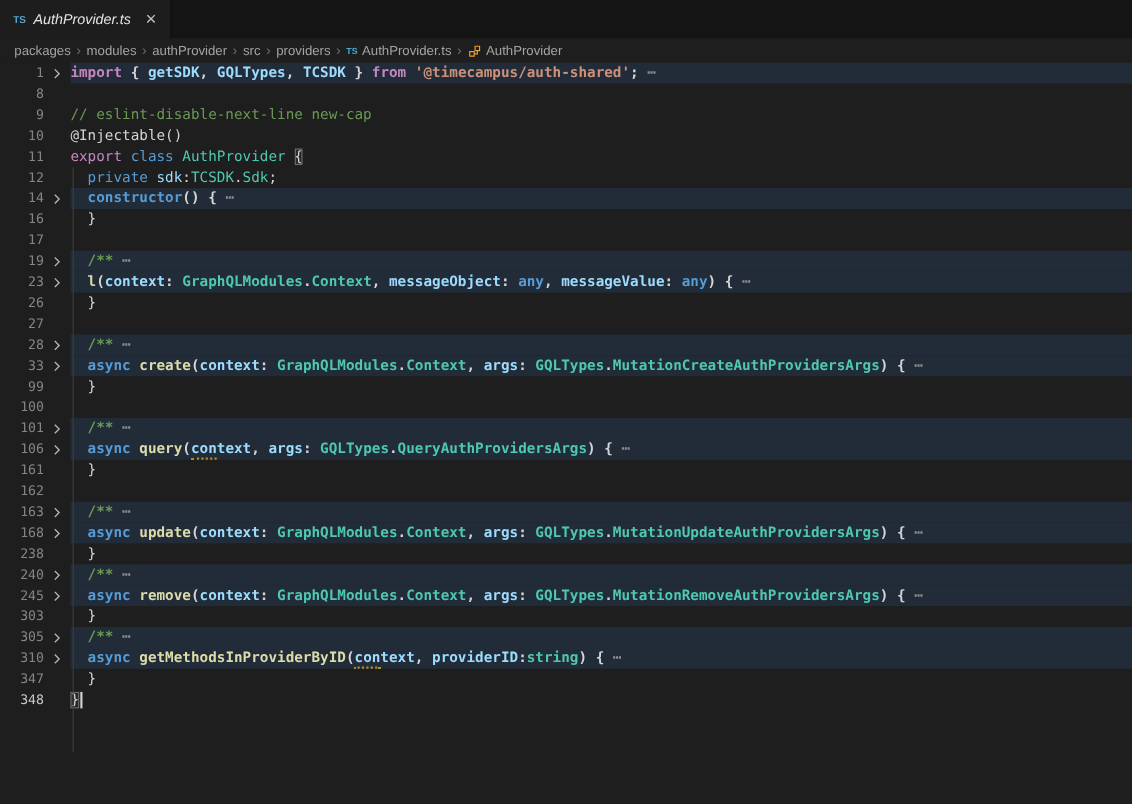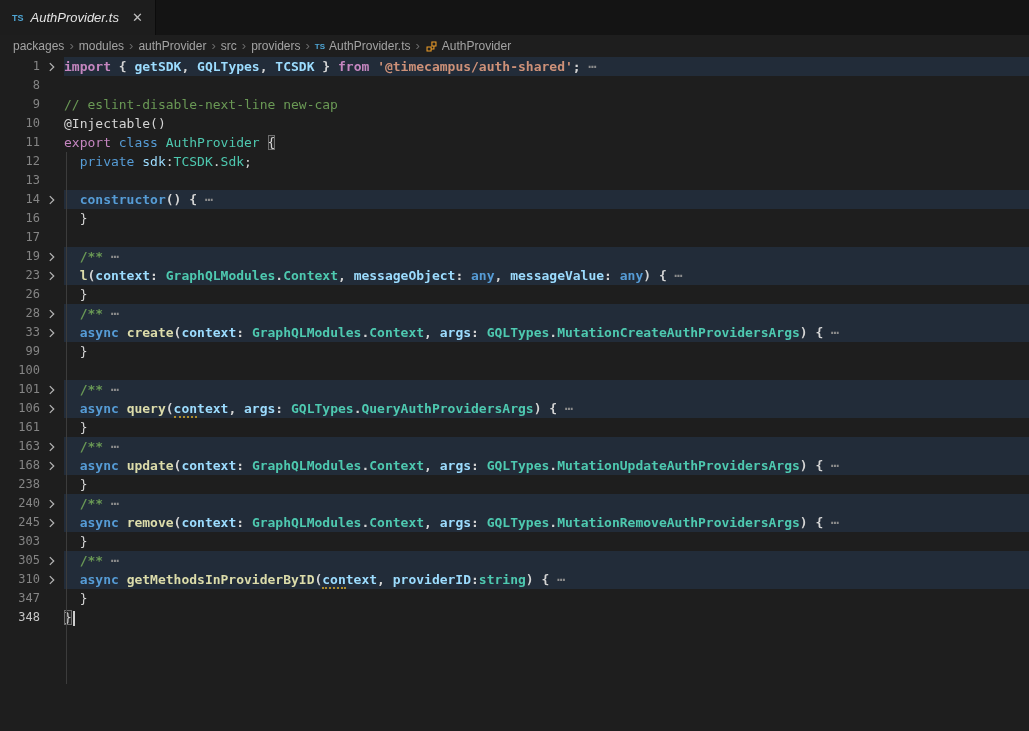--- a/index.html
+++ b/index.html
@@ -120,25 +120,20 @@
         <div class="row">
           <span class="lnum">11</span>
           <span class="chev"></span>
           <span class="codeln"><span style="color: rgb(197, 134, 192);">export</span><span style="color: rgb(212, 212, 212);"> </span><span style="color: rgb(86, 156, 214);">class</span><span style="color: rgb(212, 212, 212);"> </span><span style="color: rgb(78, 201, 176);">AuthProvider</span><span style="color: rgb(212, 212, 212);"> </span><span class="box" style="color: rgb(212, 212, 212);">{</span></span>
         </div>
         <div class="row">
           <span class="lnum">12</span>
           <span class="chev"></span>
           <span class="codeln"><span style="color: rgb(212, 212, 212);">  </span><span style="color: rgb(86, 156, 214);">private</span><span style="color: rgb(212, 212, 212);"> </span><span style="color: rgb(156, 220, 254);">sdk</span><span style="color: rgb(212, 212, 212);">:</span><span style="color: rgb(78, 201, 176);">TCSDK</span><span style="color: rgb(212, 212, 212);">.</span><span style="color: rgb(78, 201, 176);">Sdk</span><span style="color: rgb(212, 212, 212);">;</span></span>
         </div>
-        <div class="row">
-          <span class="lnum">13</span>
-          <span class="chev"></span>
-          <span class="codeln"></span>
-        </div>
         <div class="row folded">
           <span class="lnum">14</span>
           <span class="chev">
             <svg width="14" height="14" viewBox="0 0 16 16">
               <path fill="none" stroke="#b5b5b5" stroke-width="1.4" d="M5.5 3.5l4.5 4.5-4.5 4.5"></path>
             </svg>
           </span>
           <span class="codeln"><span style="color: rgb(212, 212, 212);">  </span><span style="color: rgb(86, 156, 214);">constructor</span><span style="color: rgb(212, 212, 212);">() { </span><span style="color: rgb(140, 140, 140);">⋯</span></span>
         </div>
         <div class="row">
@@ -167,20 +162,25 @@
               <path fill="none" stroke="#b5b5b5" stroke-width="1.4" d="M5.5 3.5l4.5 4.5-4.5 4.5"></path>
             </svg>
           </span>
           <span class="codeln"><span style="color: rgb(212, 212, 212);">  </span><span style="color: rgb(220, 220, 170);">l</span><span style="color: rgb(212, 212, 212);">(</span><span style="color: rgb(156, 220, 254);">context</span><span style="color: rgb(212, 212, 212);">: </span><span style="color: rgb(78, 201, 176);">GraphQLModules</span><span style="color: rgb(212, 212, 212);">.</span><span style="color: rgb(78, 201, 176);">Context</span><span style="color: rgb(212, 212, 212);">, </span><span style="color: rgb(156, 220, 254);">messageObject</span><span style="color: rgb(212, 212, 212);">: </span><span style="color: rgb(86, 156, 214);">any</span><span style="color: rgb(212, 212, 212);">, </span><span style="color: rgb(156, 220, 254);">messageValue</span><span style="color: rgb(212, 212, 212);">: </span><span style="color: rgb(86, 156, 214);">any</span><span style="color: rgb(212, 212, 212);">) { </span><span style="color: rgb(140, 140, 140);">⋯</span></span>
         </div>
         <div class="row">
           <span class="lnum">26</span>
           <span class="chev"></span>
           <span class="codeln"><span style="color: rgb(212, 212, 212);">  }</span></span>
         </div>
+        <div class="row">
+          <span class="lnum">27</span>
+          <span class="chev"></span>
+          <span class="codeln"></span>
+        </div>
         <div class="row folded">
           <span class="lnum">28</span>
           <span class="chev">
             <svg width="14" height="14" viewBox="0 0 16 16">
               <path fill="none" stroke="#b5b5b5" stroke-width="1.4" d="M5.5 3.5l4.5 4.5-4.5 4.5"></path>
             </svg>
           </span>
           <span class="codeln"><span style="color: rgb(212, 212, 212);">  </span><span style="color: rgb(106, 153, 85);">/** </span><span style="color: rgb(140, 140, 140);">⋯</span></span>
         </div>
         <div class="row folded">
@@ -217,20 +217,25 @@
             <svg width="14" height="14" viewBox="0 0 16 16">
               <path fill="none" stroke="#b5b5b5" stroke-width="1.4" d="M5.5 3.5l4.5 4.5-4.5 4.5"></path>
             </svg>
           </span>
           <span class="codeln"><span style="color: rgb(212, 212, 212);">  </span><span style="color: rgb(86, 156, 214);">async</span><span style="color: rgb(212, 212, 212);"> </span><span style="color: rgb(220, 220, 170);">query</span><span style="color: rgb(212, 212, 212);">(</span><span class="sq" style="color: rgb(156, 220, 254);">con</span><span style="color: rgb(156, 220, 254);">text</span><span style="color: rgb(212, 212, 212);">, </span><span style="color: rgb(156, 220, 254);">args</span><span style="color: rgb(212, 212, 212);">: </span><span style="color: rgb(78, 201, 176);">GQLTypes</span><span style="color: rgb(212, 212, 212);">.</span><span style="color: rgb(78, 201, 176);">QueryAuthProvidersArgs</span><span style="color: rgb(212, 212, 212);">) { </span><span style="color: rgb(140, 140, 140);">⋯</span></span>
         </div>
         <div class="row">
           <span class="lnum">161</span>
           <span class="chev"></span>
           <span class="codeln"><span style="color: rgb(212, 212, 212);">  }</span></span>
+        </div>
+        <div class="row">
+          <span class="lnum">162</span>
+          <span class="chev"></span>
+          <span class="codeln"></span>
         </div>
         <div class="row folded">
           <span class="lnum">163</span>
           <span class="chev">
             <svg width="14" height="14" viewBox="0 0 16 16">
               <path fill="none" stroke="#b5b5b5" stroke-width="1.4" d="M5.5 3.5l4.5 4.5-4.5 4.5"></path>
             </svg>
           </span>
           <span class="codeln"><span style="color: rgb(212, 212, 212);">  </span><span style="color: rgb(106, 153, 85);">/** </span><span style="color: rgb(140, 140, 140);">⋯</span></span>
         </div>

